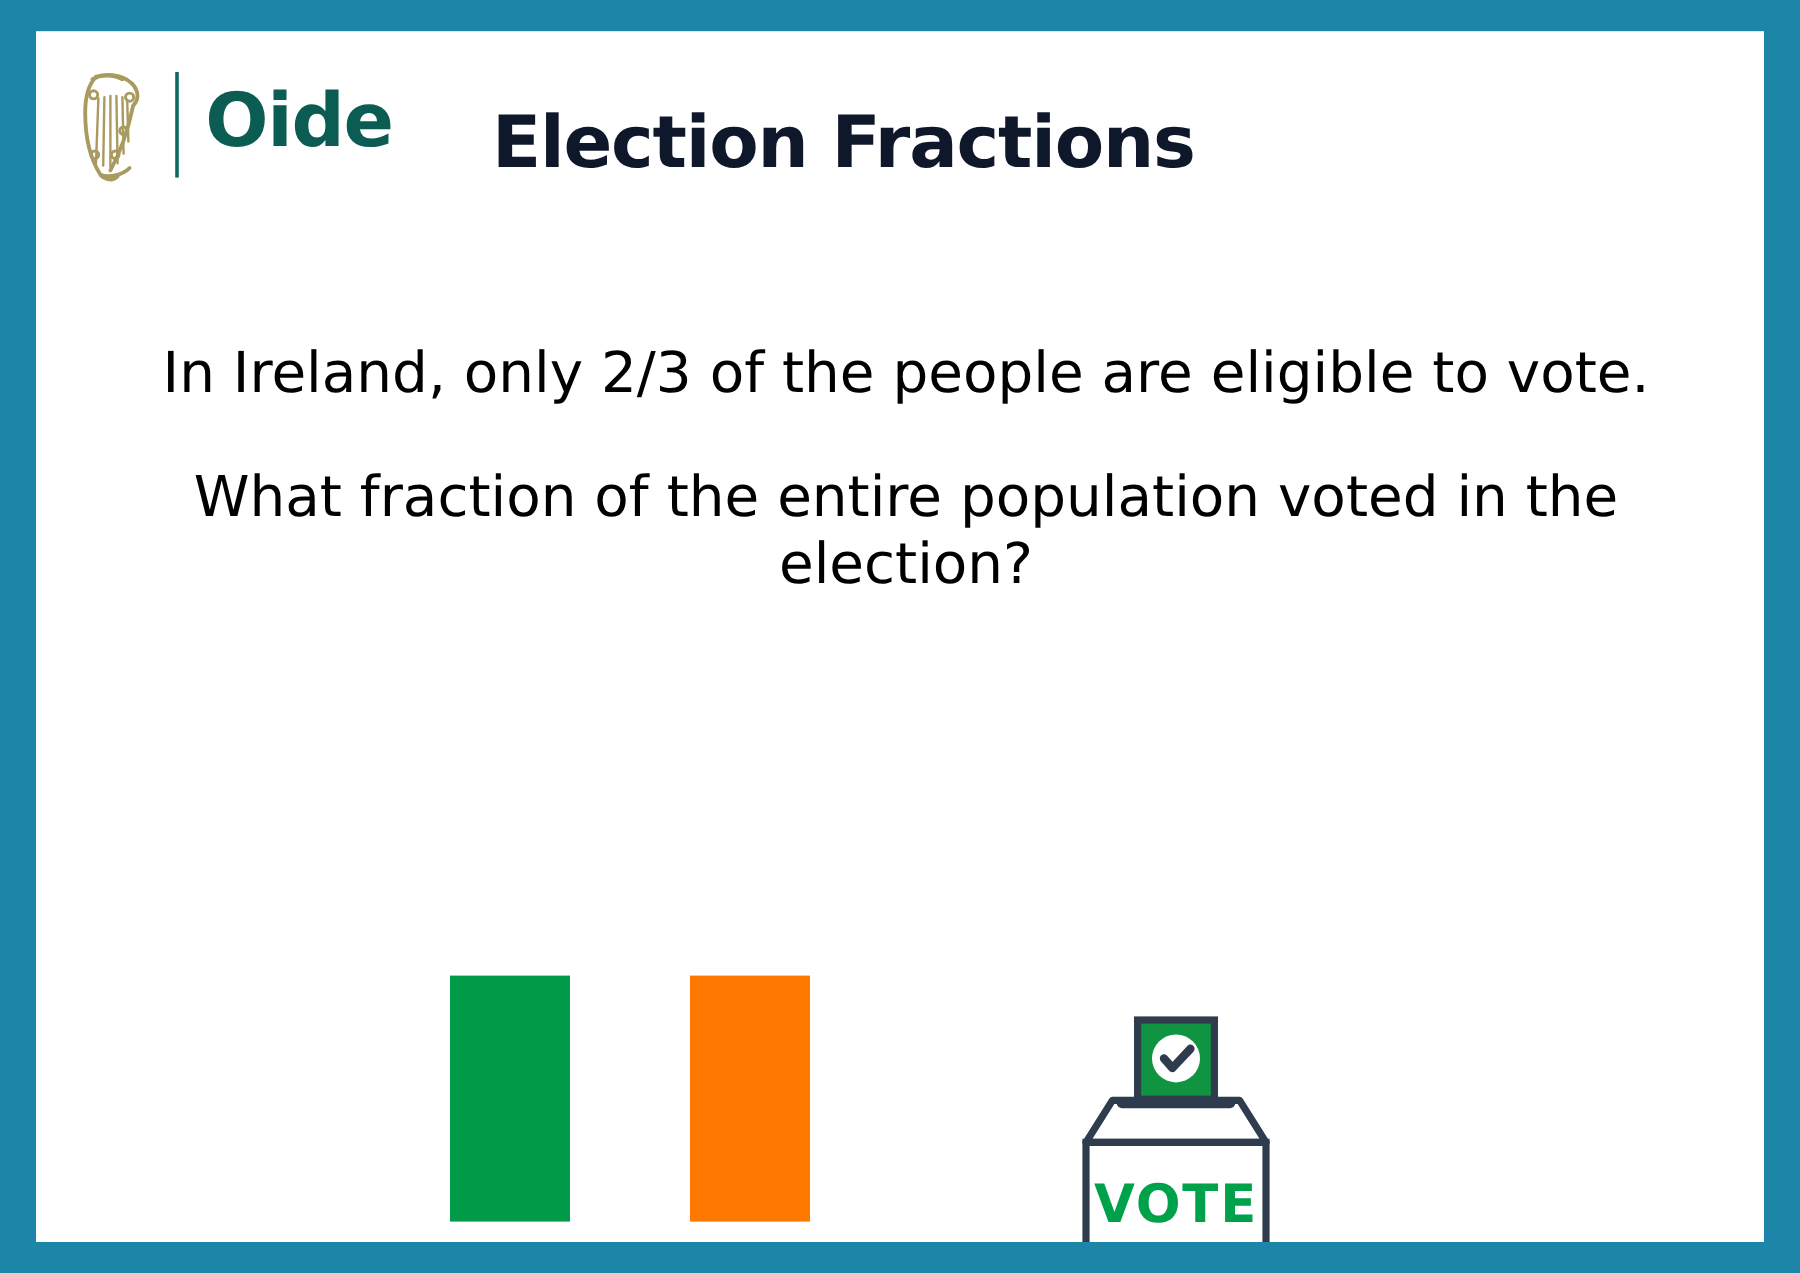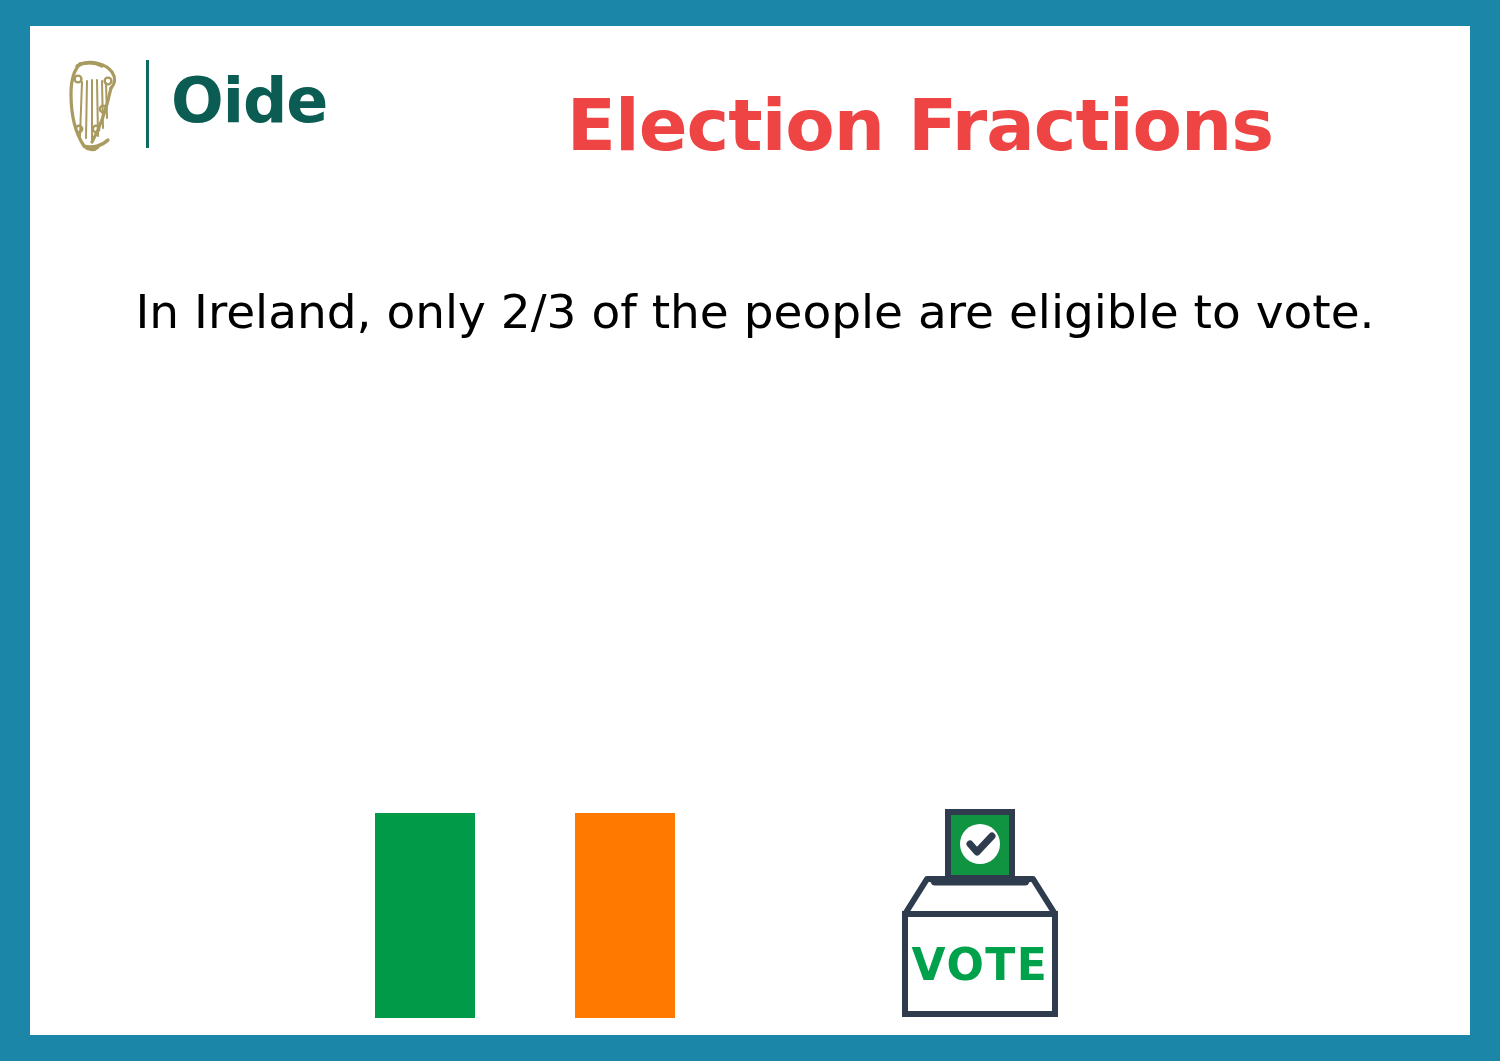--- a/index.html
+++ b/index.html
@@ -47,26 +47,26 @@
     letter-spacing:-1px;
     line-height:1;
     padding-bottom:6px;
   }
 
   
   #title {
     position:absolute;
     left:380px; top:62px;
     width:1020px;
-    text-align:center;
+    text-align:left;
     font-family:"DejaVu Sans", sans-serif;
     font-weight:bold;
-    font-size:72px;
+    font-size:60px;
     line-height:1.05;
-    color:#ef4444;
+    color:#0f172a;
     letter-spacing:-1px;
   }
 
   
   #body-copy {
     position:absolute;
     left:60px; top:258px;
     width:1330px;
     text-align:center;
     color:#000000;
@@ -84,21 +84,21 @@
     top:787px;
     width:100px;
     height:205px;
   }
   #flag-green  { left:345px; background:#009a49; }
   #flag-orange { left:545px; background:#ff7900; }
 
   
   #ballot {
     position:absolute;
-    left:850px; top:778px;
+    left:850px; top:816px;
     width:200px; height:220px;
   }
   #ballot svg { width:100%; height:100%; display:block; }
 </style>
 </head>
 <body>
 
 <div id="slide">
   <div id="card">
 
@@ -130,20 +130,21 @@
         </svg>
       </span>
       <span id="logo-divider"></span>
       <span id="oide-word">Oide</span>
     </div>
 
     <h1 id="title">Election Fractions</h1>
 
     <div id="body-copy">
       <p class="para">In Ireland, only 2/3 of the people are eligible to vote.</p>
+      <p class="para">What fraction of the entire population voted in the election?</p>
     </div>
 
     <div class="flagbar" id="flag-green"></div>
     <div class="flagbar" id="flag-orange"></div>
 
     <div id="ballot">
       <svg viewBox="0 0 200 220" xmlns="http://www.w3.org/2000/svg">
 
         <g>
           <rect x="68" y="8" width="64" height="66" fill="#109441" stroke="#2e3c4e" stroke-width="6"></rect>

